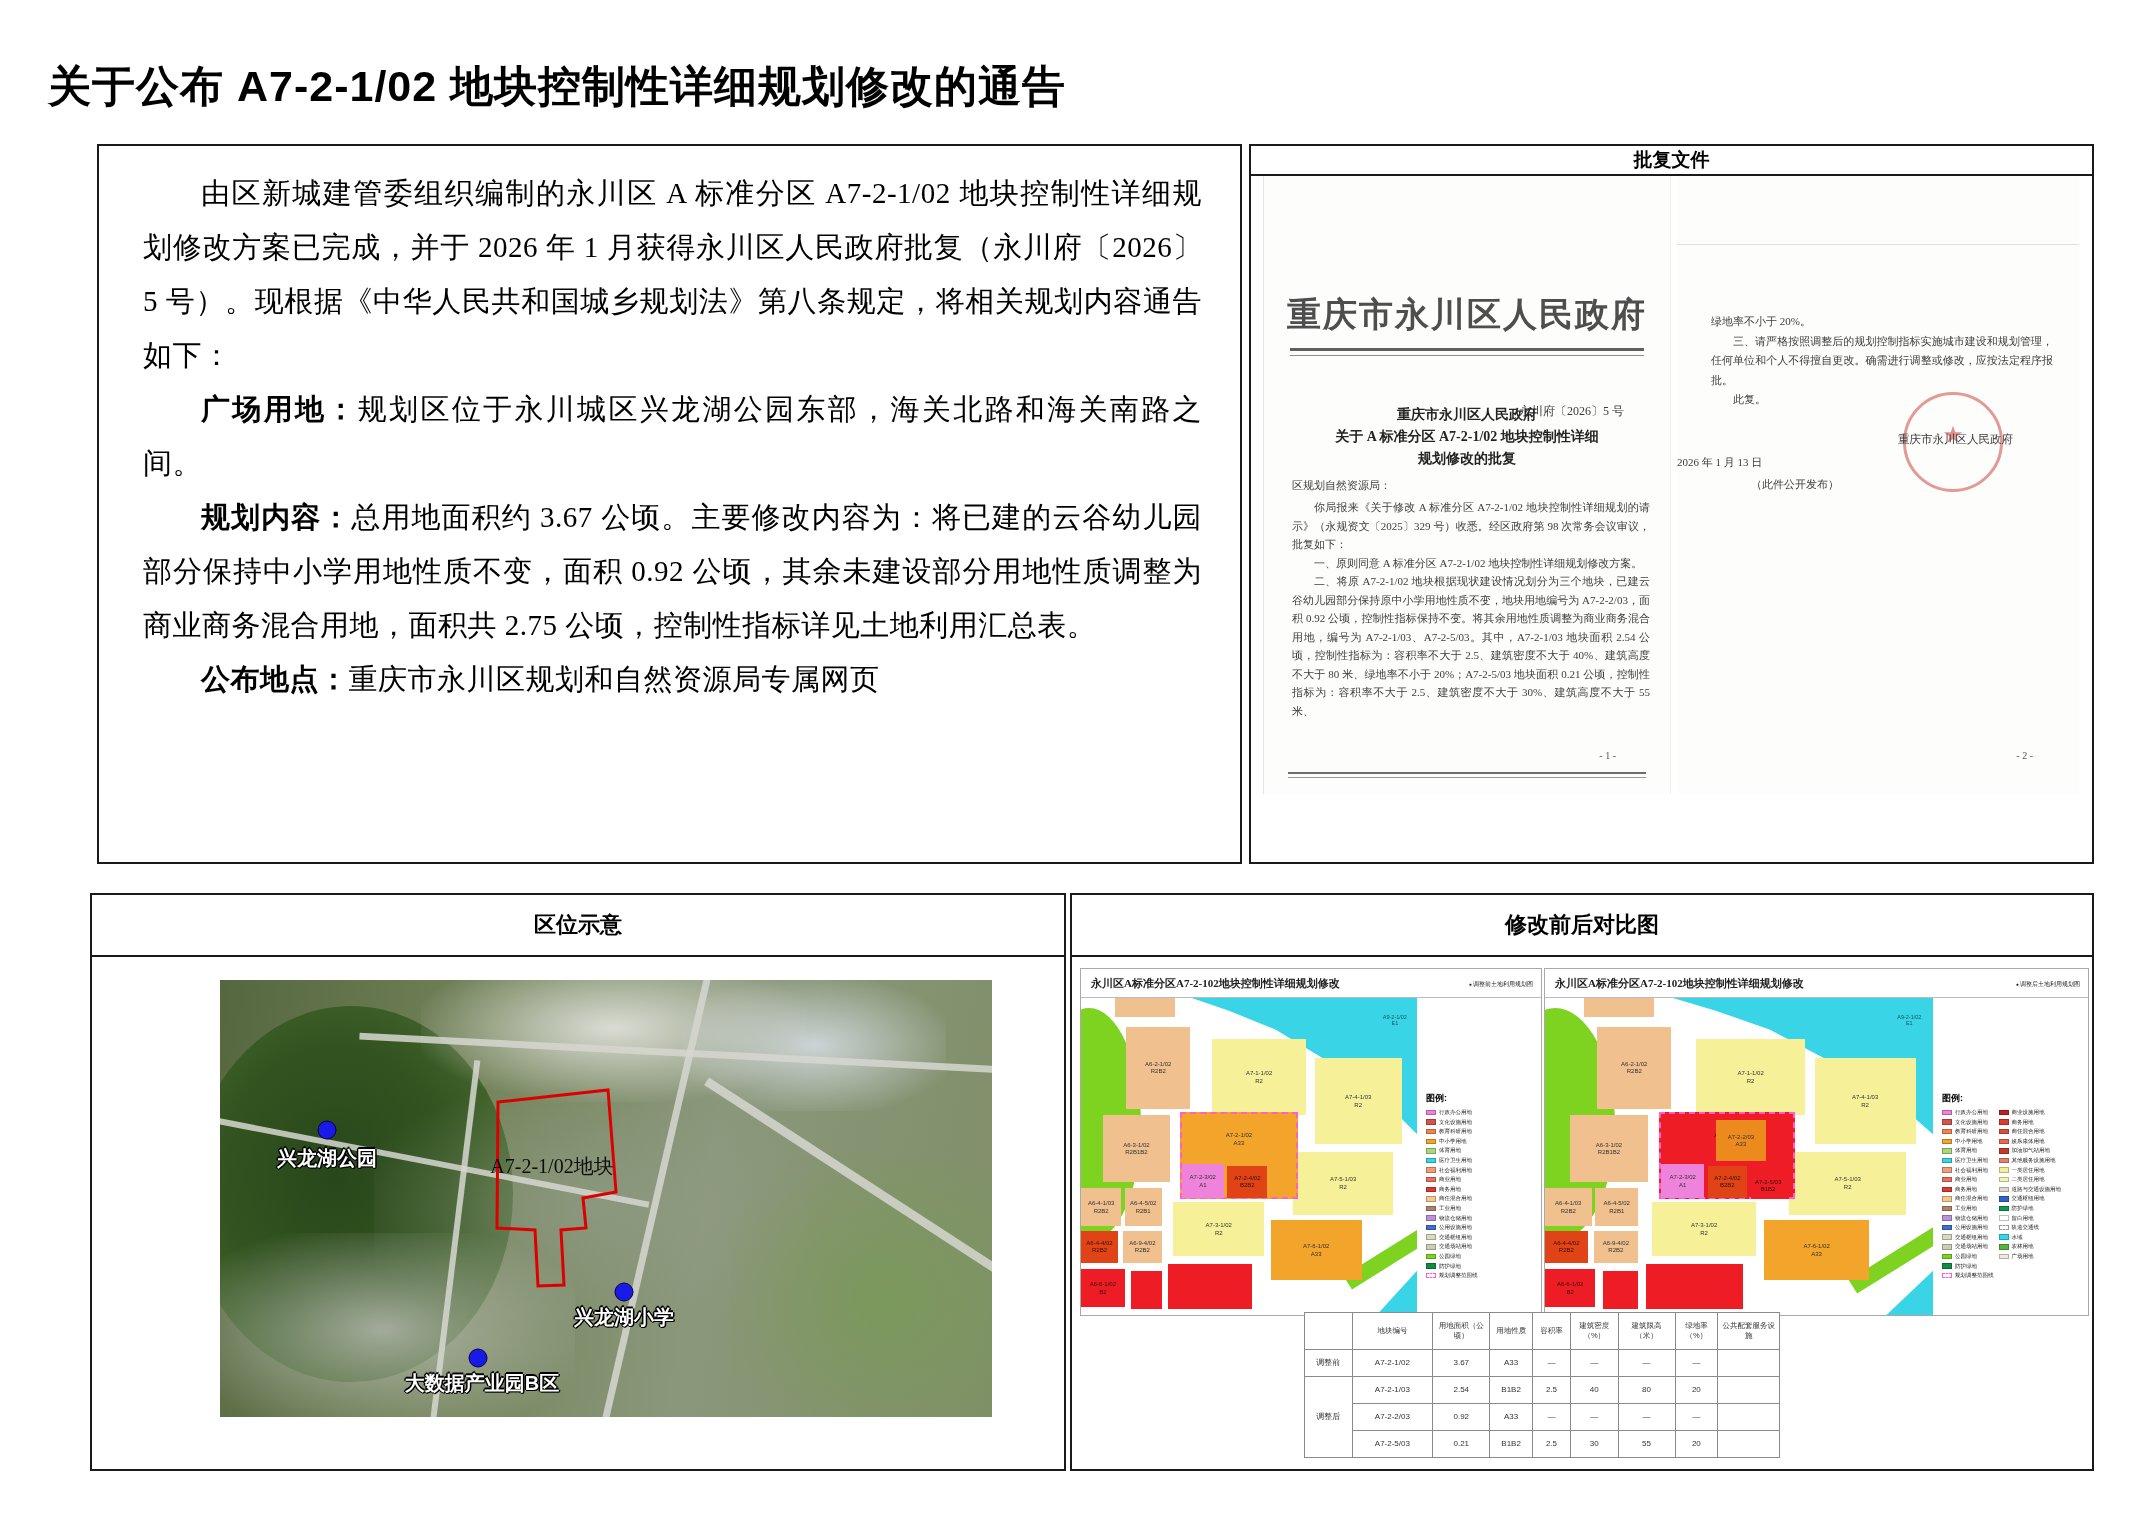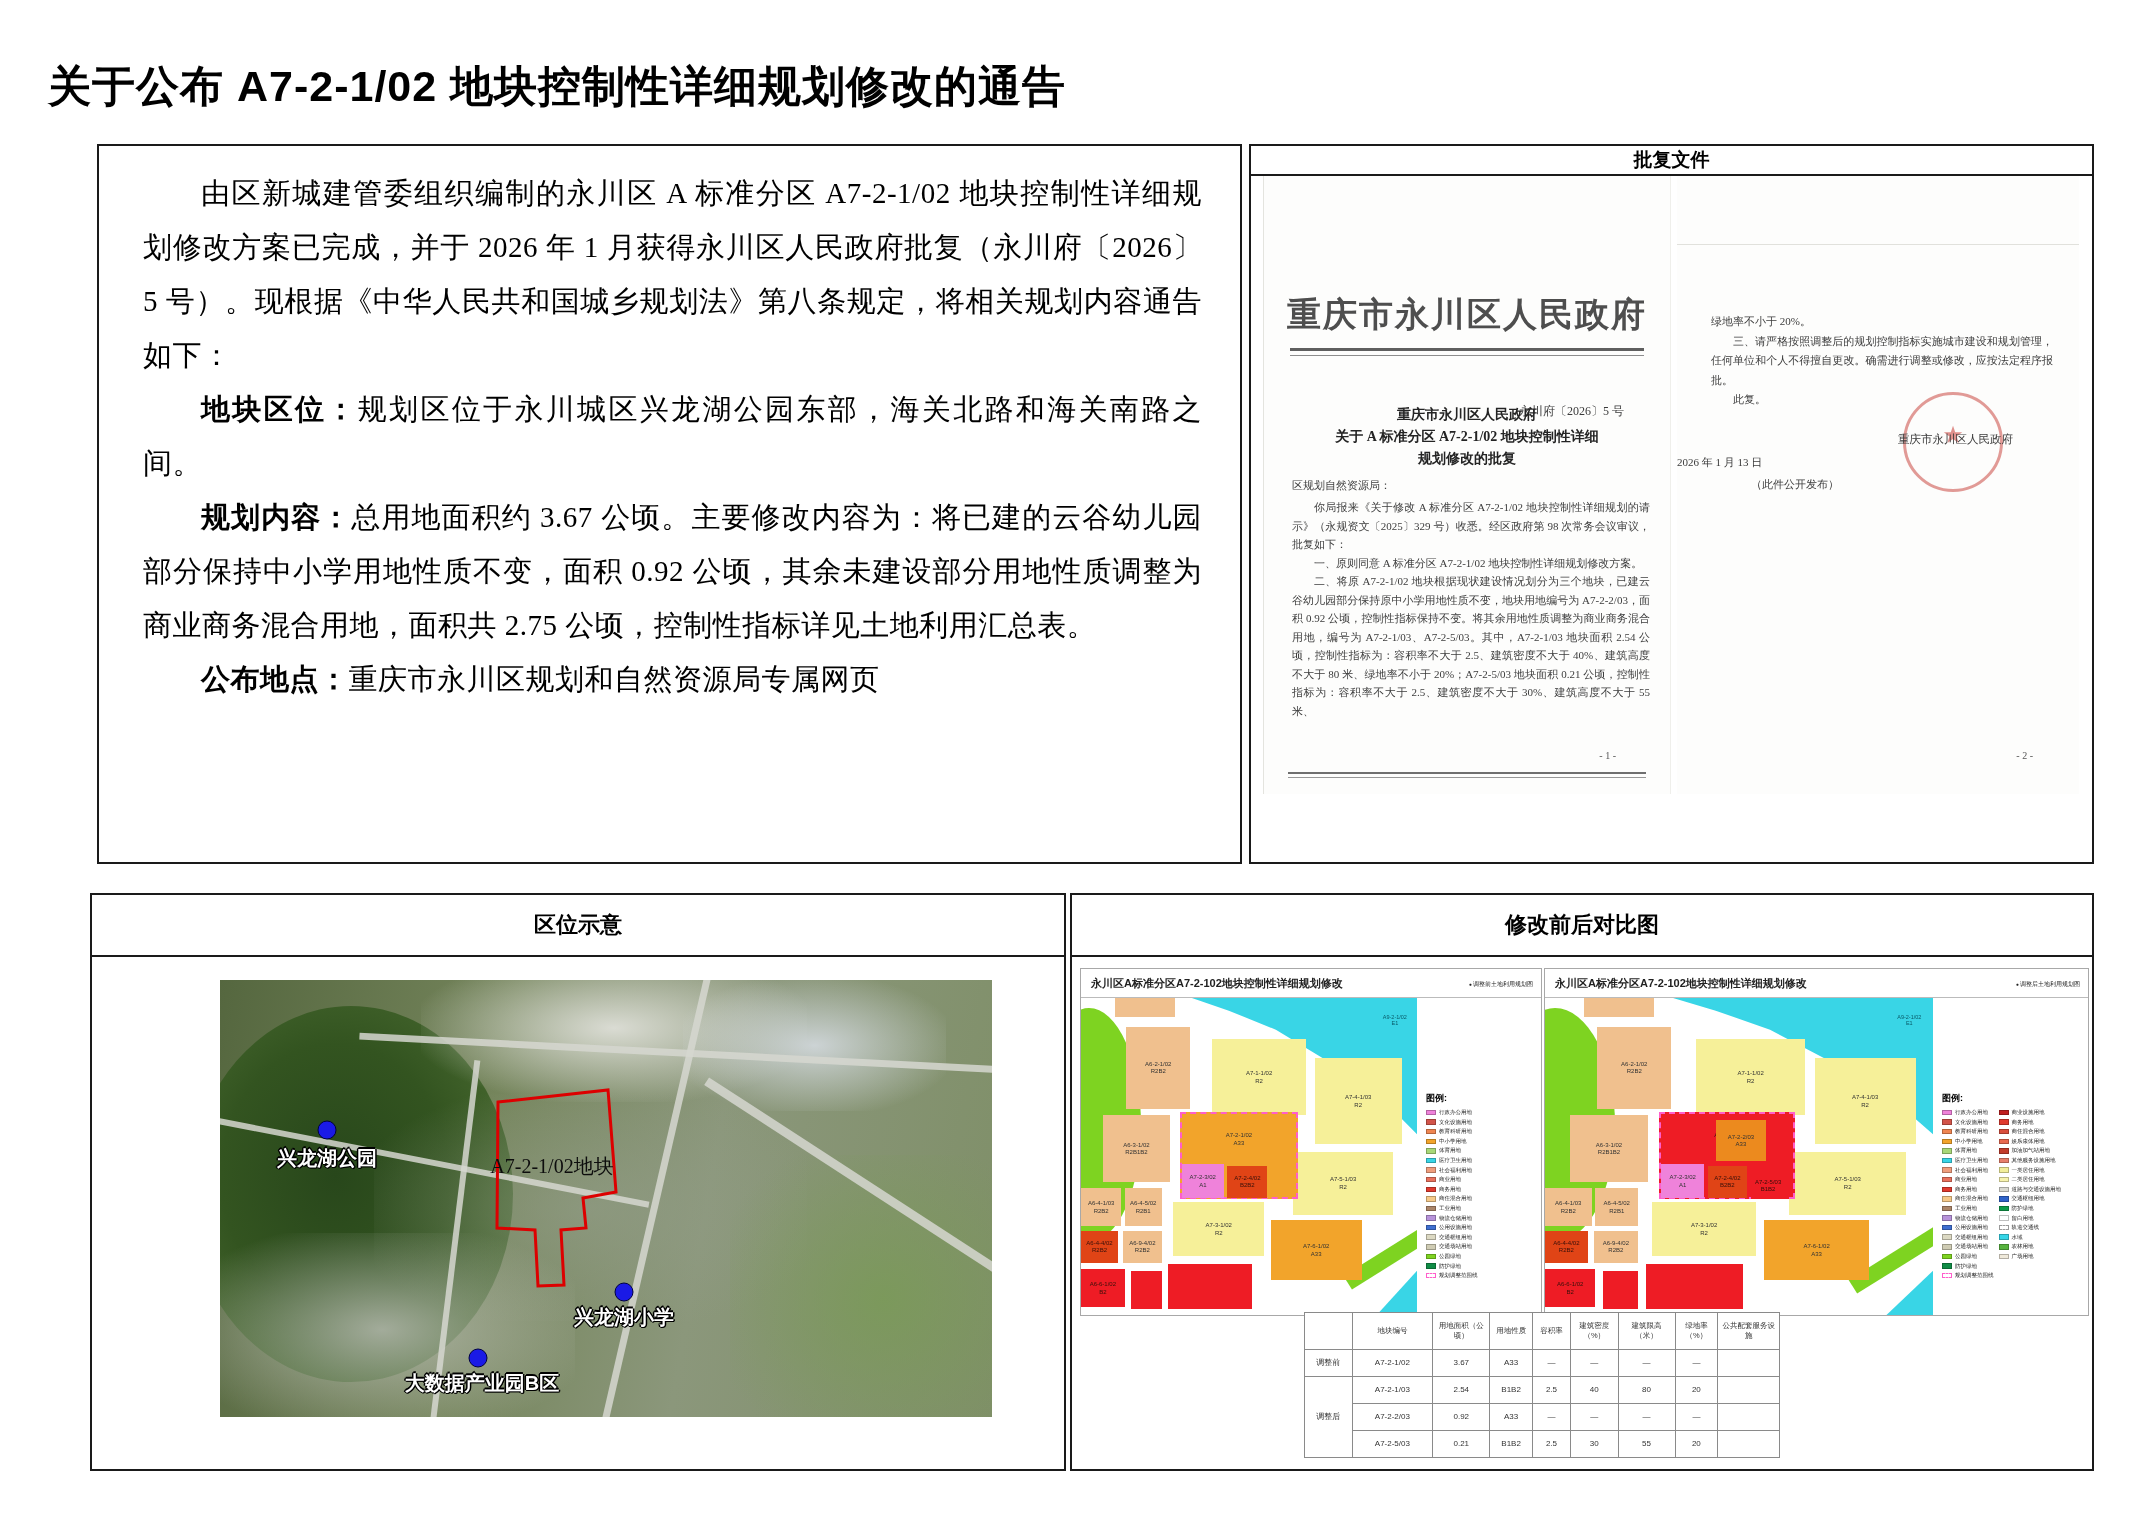--- a/index.html
+++ b/index.html
@@ -82,21 +82,21 @@
     text-shadow:-1.5px 0 #000,1.5px 0 #000,0 -1.5px #000,0 1.5px #000,1px 1px #000,-1px -1px #000;}
   .sat-label.plain{color:#0d0d0d;text-shadow:none;font-weight:normal;font-family:"Liberation Serif",serif;}
   .sat-dot{position:absolute;width:17px;height:17px;border-radius:50%;background:#1a1ae6;border:1px solid #000040;transform:translate(-50%,-50%);}
 
   
   .plan-panel{position:absolute;border:1px solid #a8a8a8;background:#fff;}
   #panel-before{left:8px;top:73px;width:460px;height:346px;}
   #panel-after{left:472px;top:73px;width:543px;height:346px;}
   .panel-title{position:absolute;top:0;left:0;right:0;height:28px;border-bottom:1px solid #bbb;background:#fff;}
   .panel-title .t{position:absolute;left:10px;top:7px;font-size:11px;font-weight:bold;
-    font-family:Liberation Sans, sans-serif;color:#222;}
+    font-family:Liberation Serif, serif;color:#222;}
   .panel-title .s{position:absolute;right:8px;top:11px;font-size:6px;color:#222;}
   .panel-title .s::before{content:"● ";font-size:5px;}
   .panel-map{position:absolute;top:29px;bottom:0;left:0;overflow:hidden;background:#fff;}
   #map-before{width:336px;}
   #map-after{width:388px;}
   .panel-legend{position:absolute;top:29px;bottom:0;right:0;background:#fff;overflow:hidden;}
   #legend-before{left:336px;}
   #legend-after{left:388px;}
   .legend-title{margin:94px 0 4px 9px;font-size:9px;font-weight:bold;font-family:"Liberation Sans",sans-serif;}
   .legend-cols{display:flex;gap:5px;padding-left:9px;}
@@ -131,21 +131,21 @@
 </head>
 <body>
 
 <div class="screen">
 
   <div class="main-title">关于公布 A7-2-1/02 地块控制性详细规划修改的通告</div>
 
   <div class="box" id="box-ann">
     <div class="ann-content">
         <p class="ann-p">由区新城建管委组织编制的永川区 A 标准分区 A7-2-1/02 地块控制性详细规划修改方案已完成，并于 2026 年 1 月获得永川区人民政府批复（永川府〔2026〕5 号）。现根据《中华人民共和国城乡规划法》第八条规定，将相关规划内容通告如下：</p>
-        <p class="ann-p"><span class="ann-label">地块区位：</span>规划区位于永川城区兴龙湖公园东部，海关北路和海关南路之间。</p>
+        <p class="ann-p"><span class="ann-label">广场用地：</span>规划区位于永川城区兴龙湖公园东部，海关北路和海关南路之间。</p>
         <p class="ann-p"><span class="ann-label">规划内容：</span>总用地面积约 3.67 公顷。主要修改内容为：将已建的云谷幼儿园部分保持中小学用地性质不变，面积 0.92 公顷，其余未建设部分用地性质调整为商业商务混合用地，面积共 2.75 公顷，控制性指标详见土地利用汇总表。</p>
         <p class="ann-p"><span class="ann-label">公布地点：</span>重庆市永川区规划和自然资源局专属网页</p>
       </div>
   </div>
 
   <div class="box" id="box-appr">
     <div class="appr-header">批复文件</div>
 
     <div class="scan-page" id="scan1">
       <div id="p1-gov">重庆市永川区人民政府</div>

